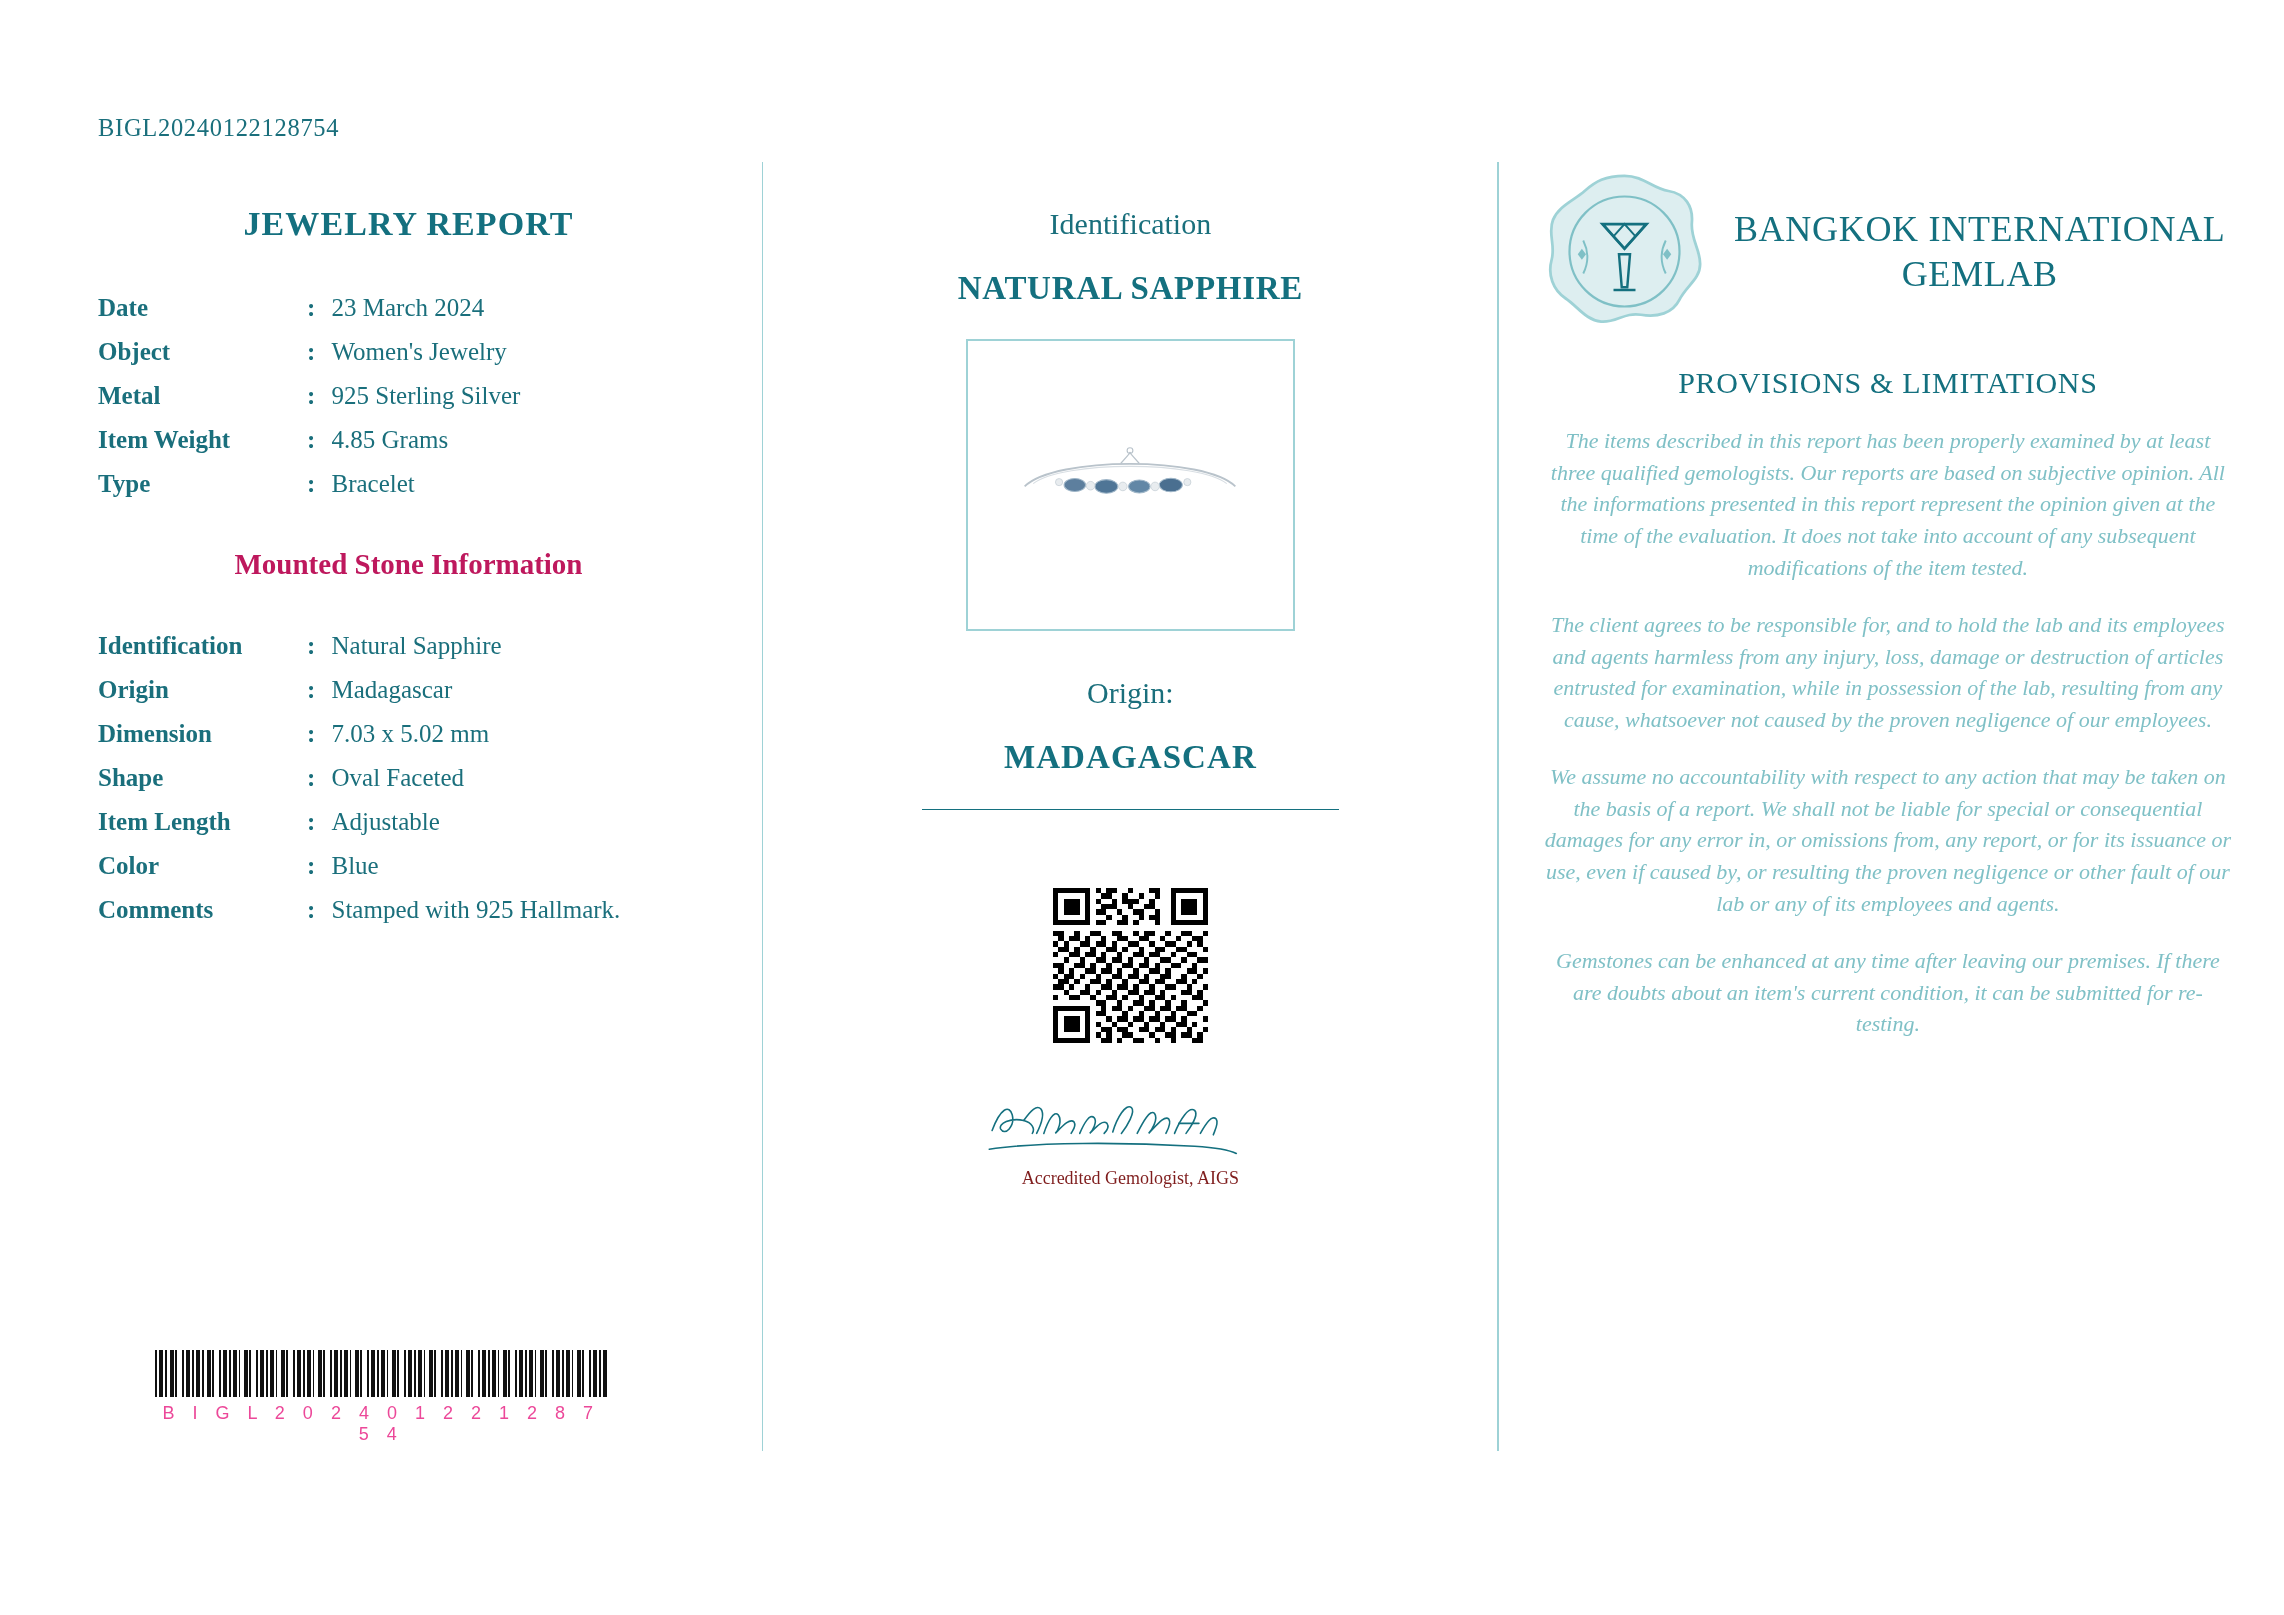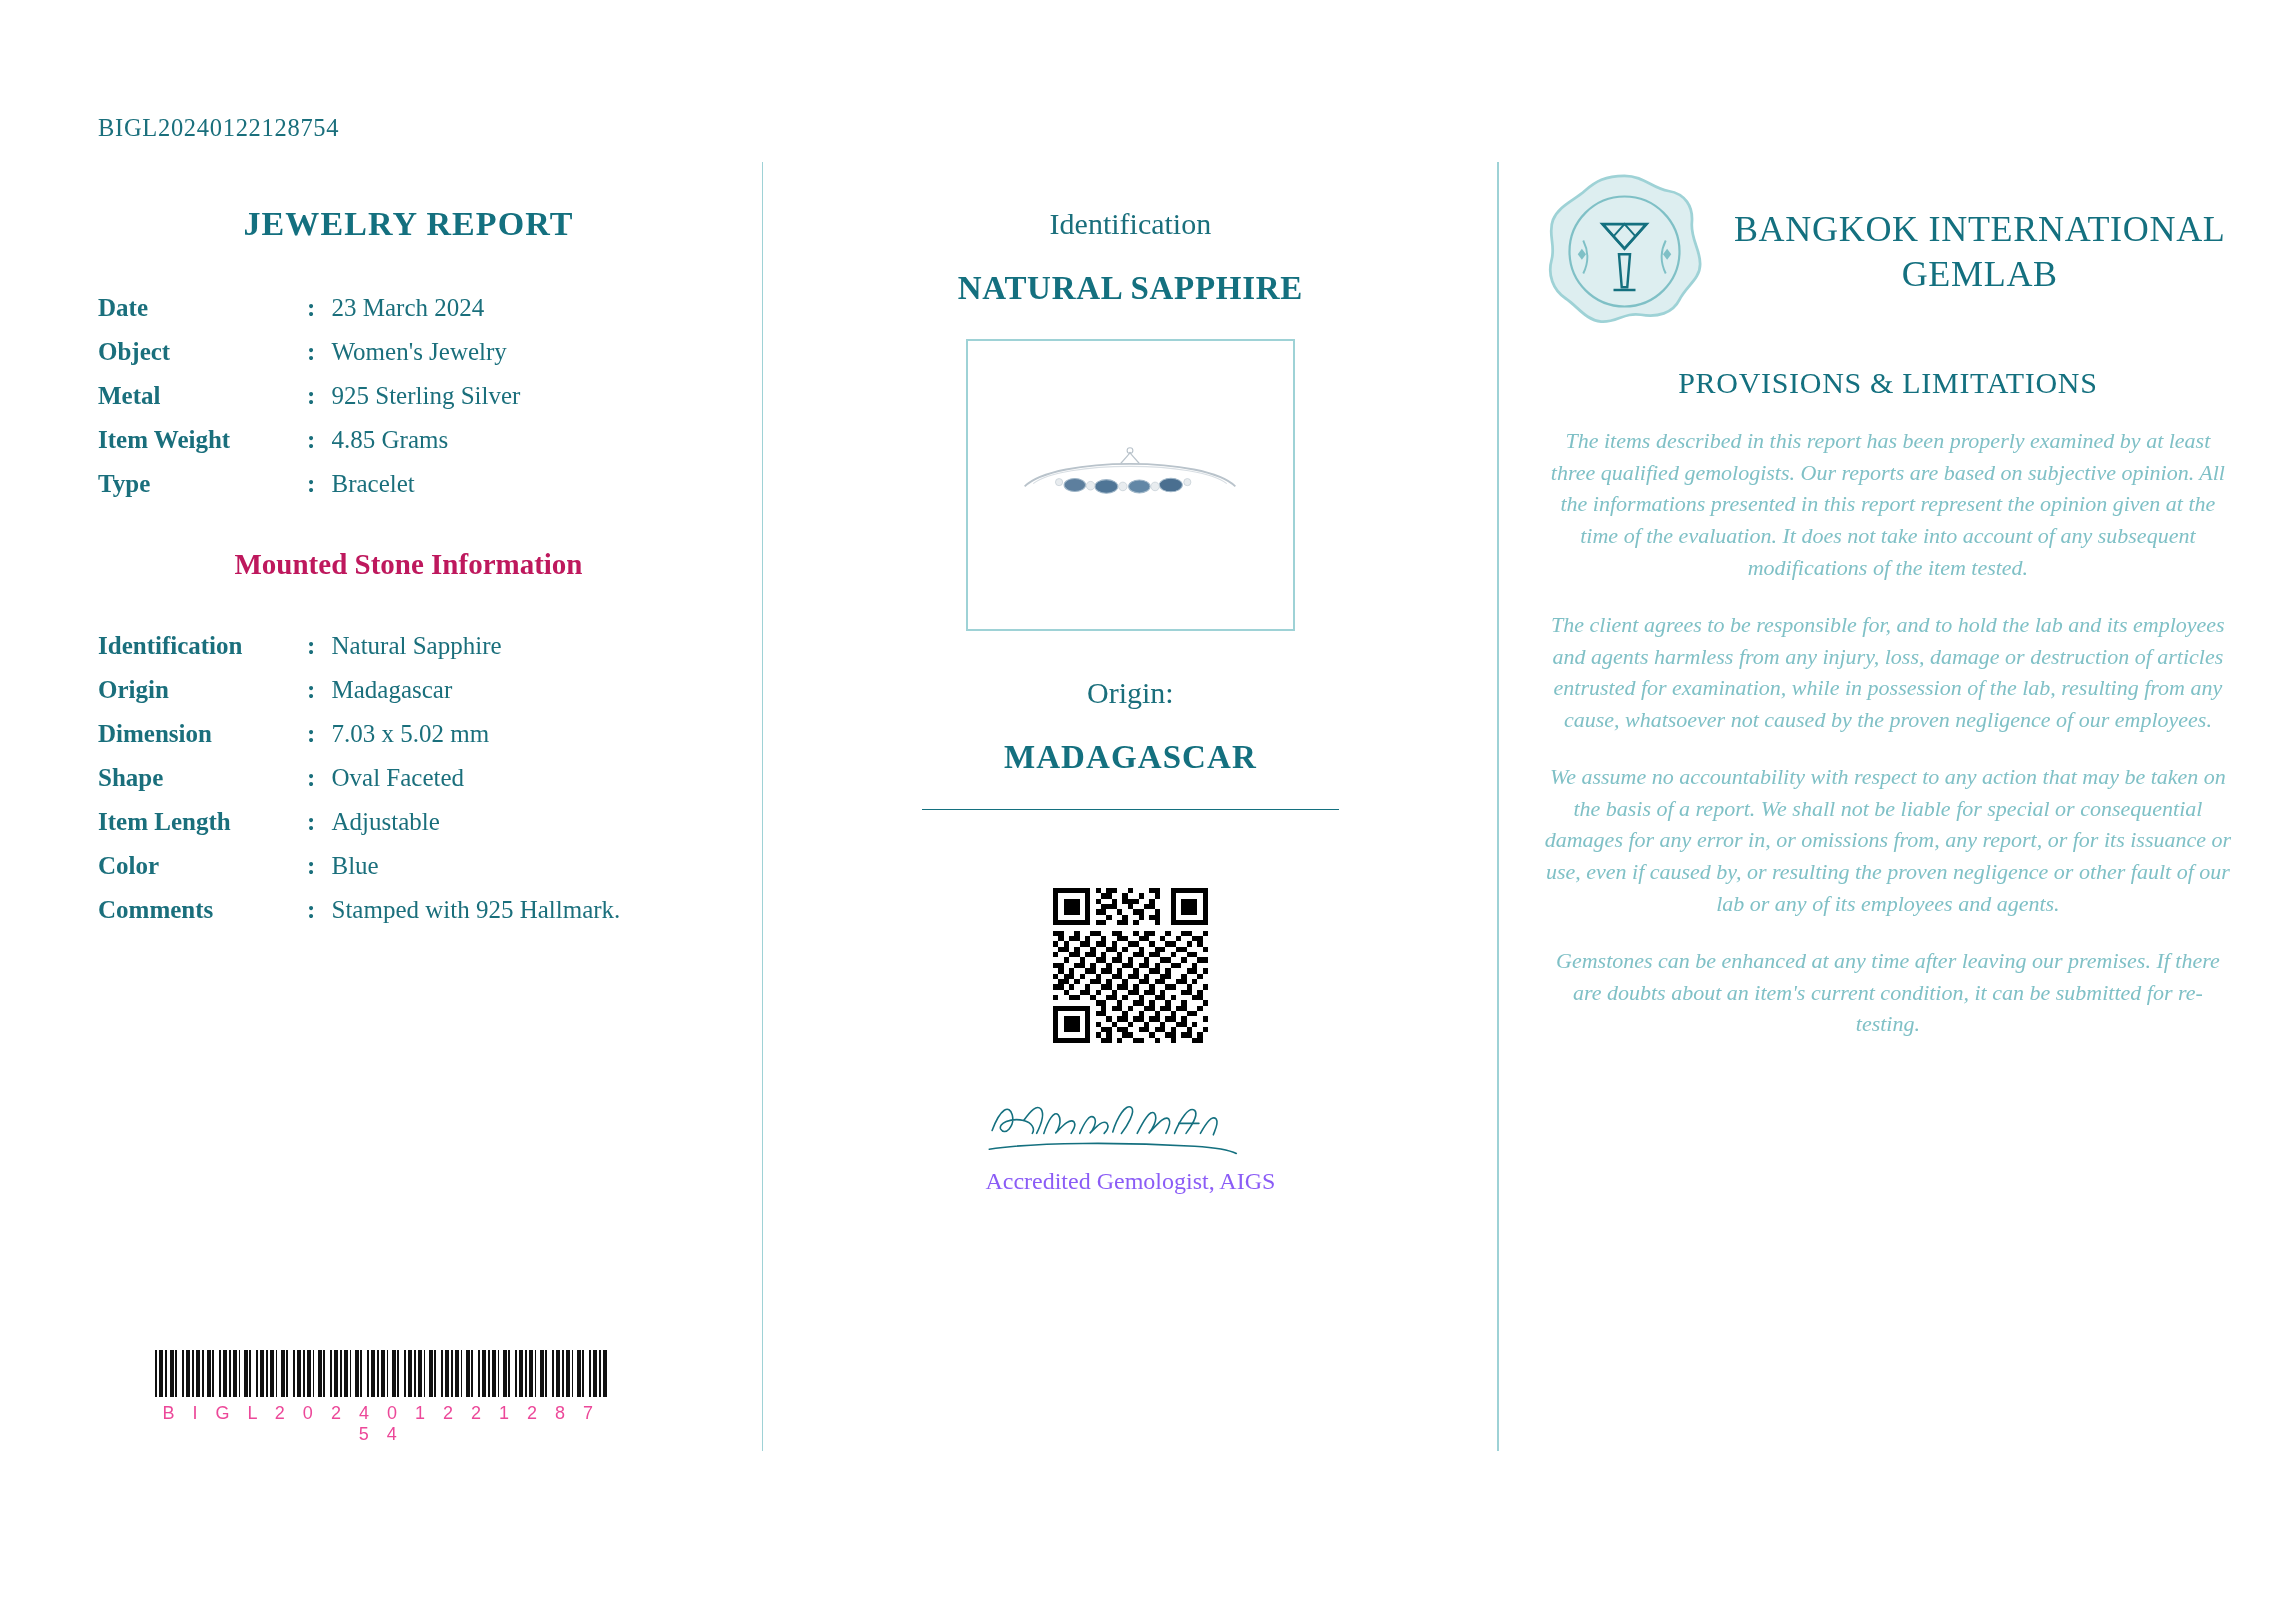--- a/index.html
+++ b/index.html
@@ -180,23 +180,23 @@
     margin: 78px auto 0 auto;
     width: 155px;
     height: 155px;
   }
   .signature-wrap {
     margin-top: 43px;
     height: 79px;
     position: relative;
   }
   .accred {
-    font-size: 24px;
+    font-size: 18px;
     margin-top: 2.9px;
-    color: #8b5cf6;
+    color: #7f1d1d;
   }
 
   
   .col-right {
     flex: 1;
     box-sizing: border-box;
     padding: 0 50px 0 43px;
     position: relative;
     text-align: center;
   }

